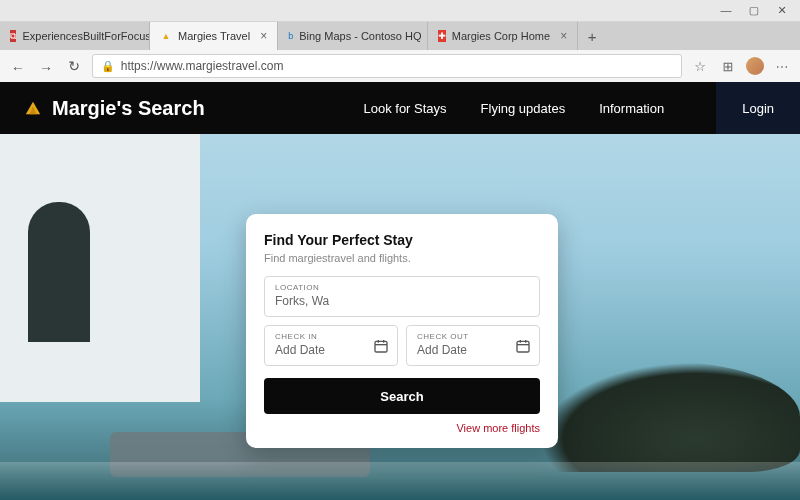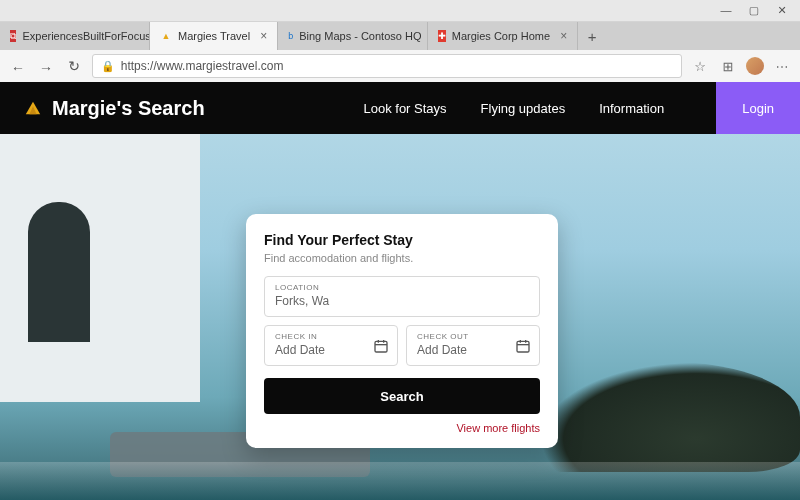--- a/index.html
+++ b/index.html
@@ -35,21 +35,21 @@
 .rocks { position:absolute; right:0; bottom:30px; width:260px; height:110px; background:radial-gradient(ellipse at 60% 70%,#2b3a2e 0%,#1e2a22 60%,transparent 70%); border-radius:40% 50% 20% 10%; }
 .sofa { position:absolute; left:110px; bottom:25px; width:260px; height:45px; background:#6d7a7f; border-radius:6px; opacity:.85; }
 
 
 .topbar { position: relative; display: flex; align-items: center; height: 52px; background: #0a0a0a; color: #fff; padding: 0 0 0 24px; z-index: 2; }
 .brand { display: flex; align-items: center; gap: 10px; font-family: Georgia, "Times New Roman", serif; font-weight: bold; font-size: 20px; }
 .brand-icon { width: 18px; height: 18px; display:inline-block; }
 .brand-icon svg { display:block; }
 .navlinks { margin-left: auto; display: flex; gap: 26px; font-size: 13px; align-items: center; height: 100%; }
 .navlink { cursor: pointer; padding-left: 8px; }
-.login { background: #8b5cf6; height: 100%; display: flex; align-items: center; padding: 0 26px; margin-left: 26px; cursor: pointer; }
+.login { background: #0f172a; height: 100%; display: flex; align-items: center; padding: 0 26px; margin-left: 26px; cursor: pointer; }
 
 
 .card { position: absolute; left: 246px; top: 132px; width: 312px; background: #fff; border-radius: 10px; padding: 18px 18px 14px; box-shadow: 0 8px 24px rgba(0,0,0,.25); z-index: 3; }
 .card h2 { font-size: 14px; font-weight: 700; color: #111; }
 .card .sub { font-size: 11px; color: #888; margin: 4px 0 12px; }
 .field { border: 1px solid #d8d8d8; border-radius: 4px; padding: 6px 10px 8px; margin-bottom: 8px; position: relative; }
 .field .lbl { font-size: 8px; letter-spacing: .5px; color: #777; text-transform: uppercase; }
 .field .val { font-size: 12px; color: #666; margin-top: 2px; }
 .row { display: flex; gap: 8px; }
 .row .field { flex: 1; }
@@ -130,21 +130,21 @@
     <div class="navlinks">
       <span class="navlink">Look for Stays</span>
       <span class="navlink">Flying updates</span>
       <span class="navlink">Information</span>
       <span class="login">Login</span>
     </div>
   </div>
 
   <div class="card">
     <h2>Find Your Perfect Stay</h2>
-    <div class="sub">Find accomodation and flights.</div>
+    <div class="sub">Find margiestravel and flights.</div>
 
     <div class="field">
       <div class="lbl">LOCATION</div>
       <div class="val">Forks, Wa</div>
     </div>
 
     <div class="row">
       <div class="field">
         <div class="lbl">CHECK IN</div>
         <div class="val">Add Date</div>

